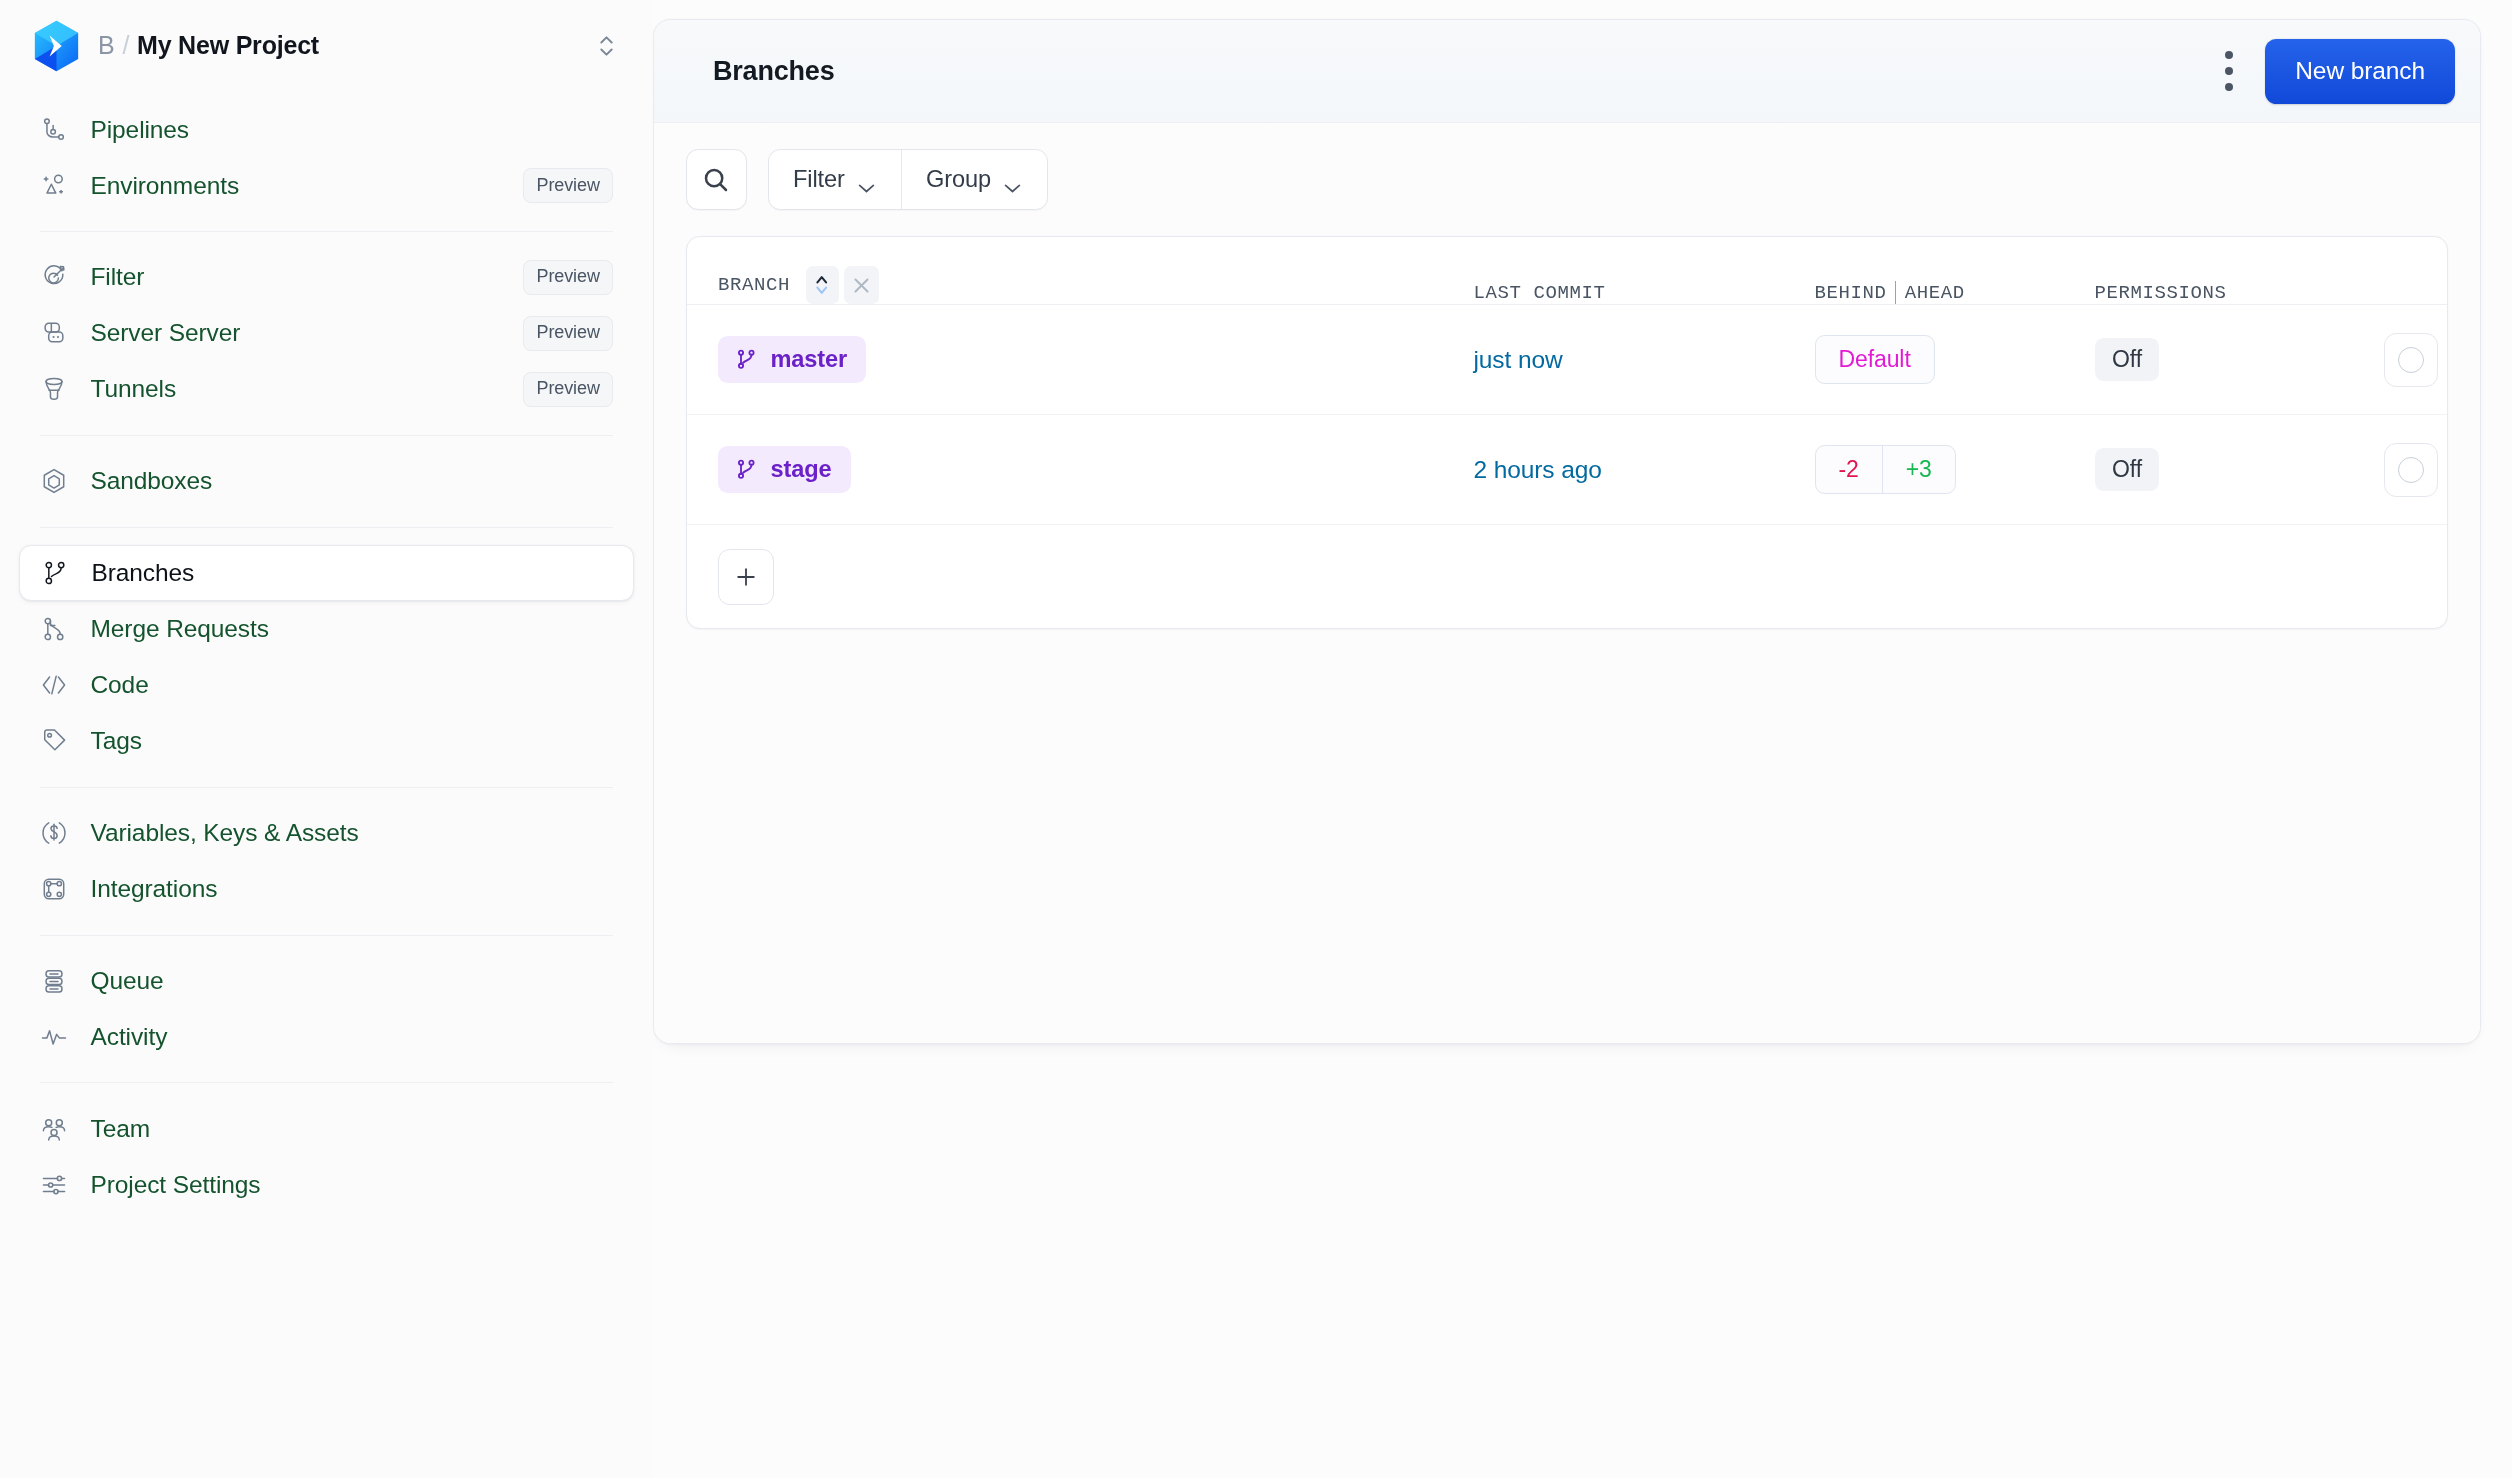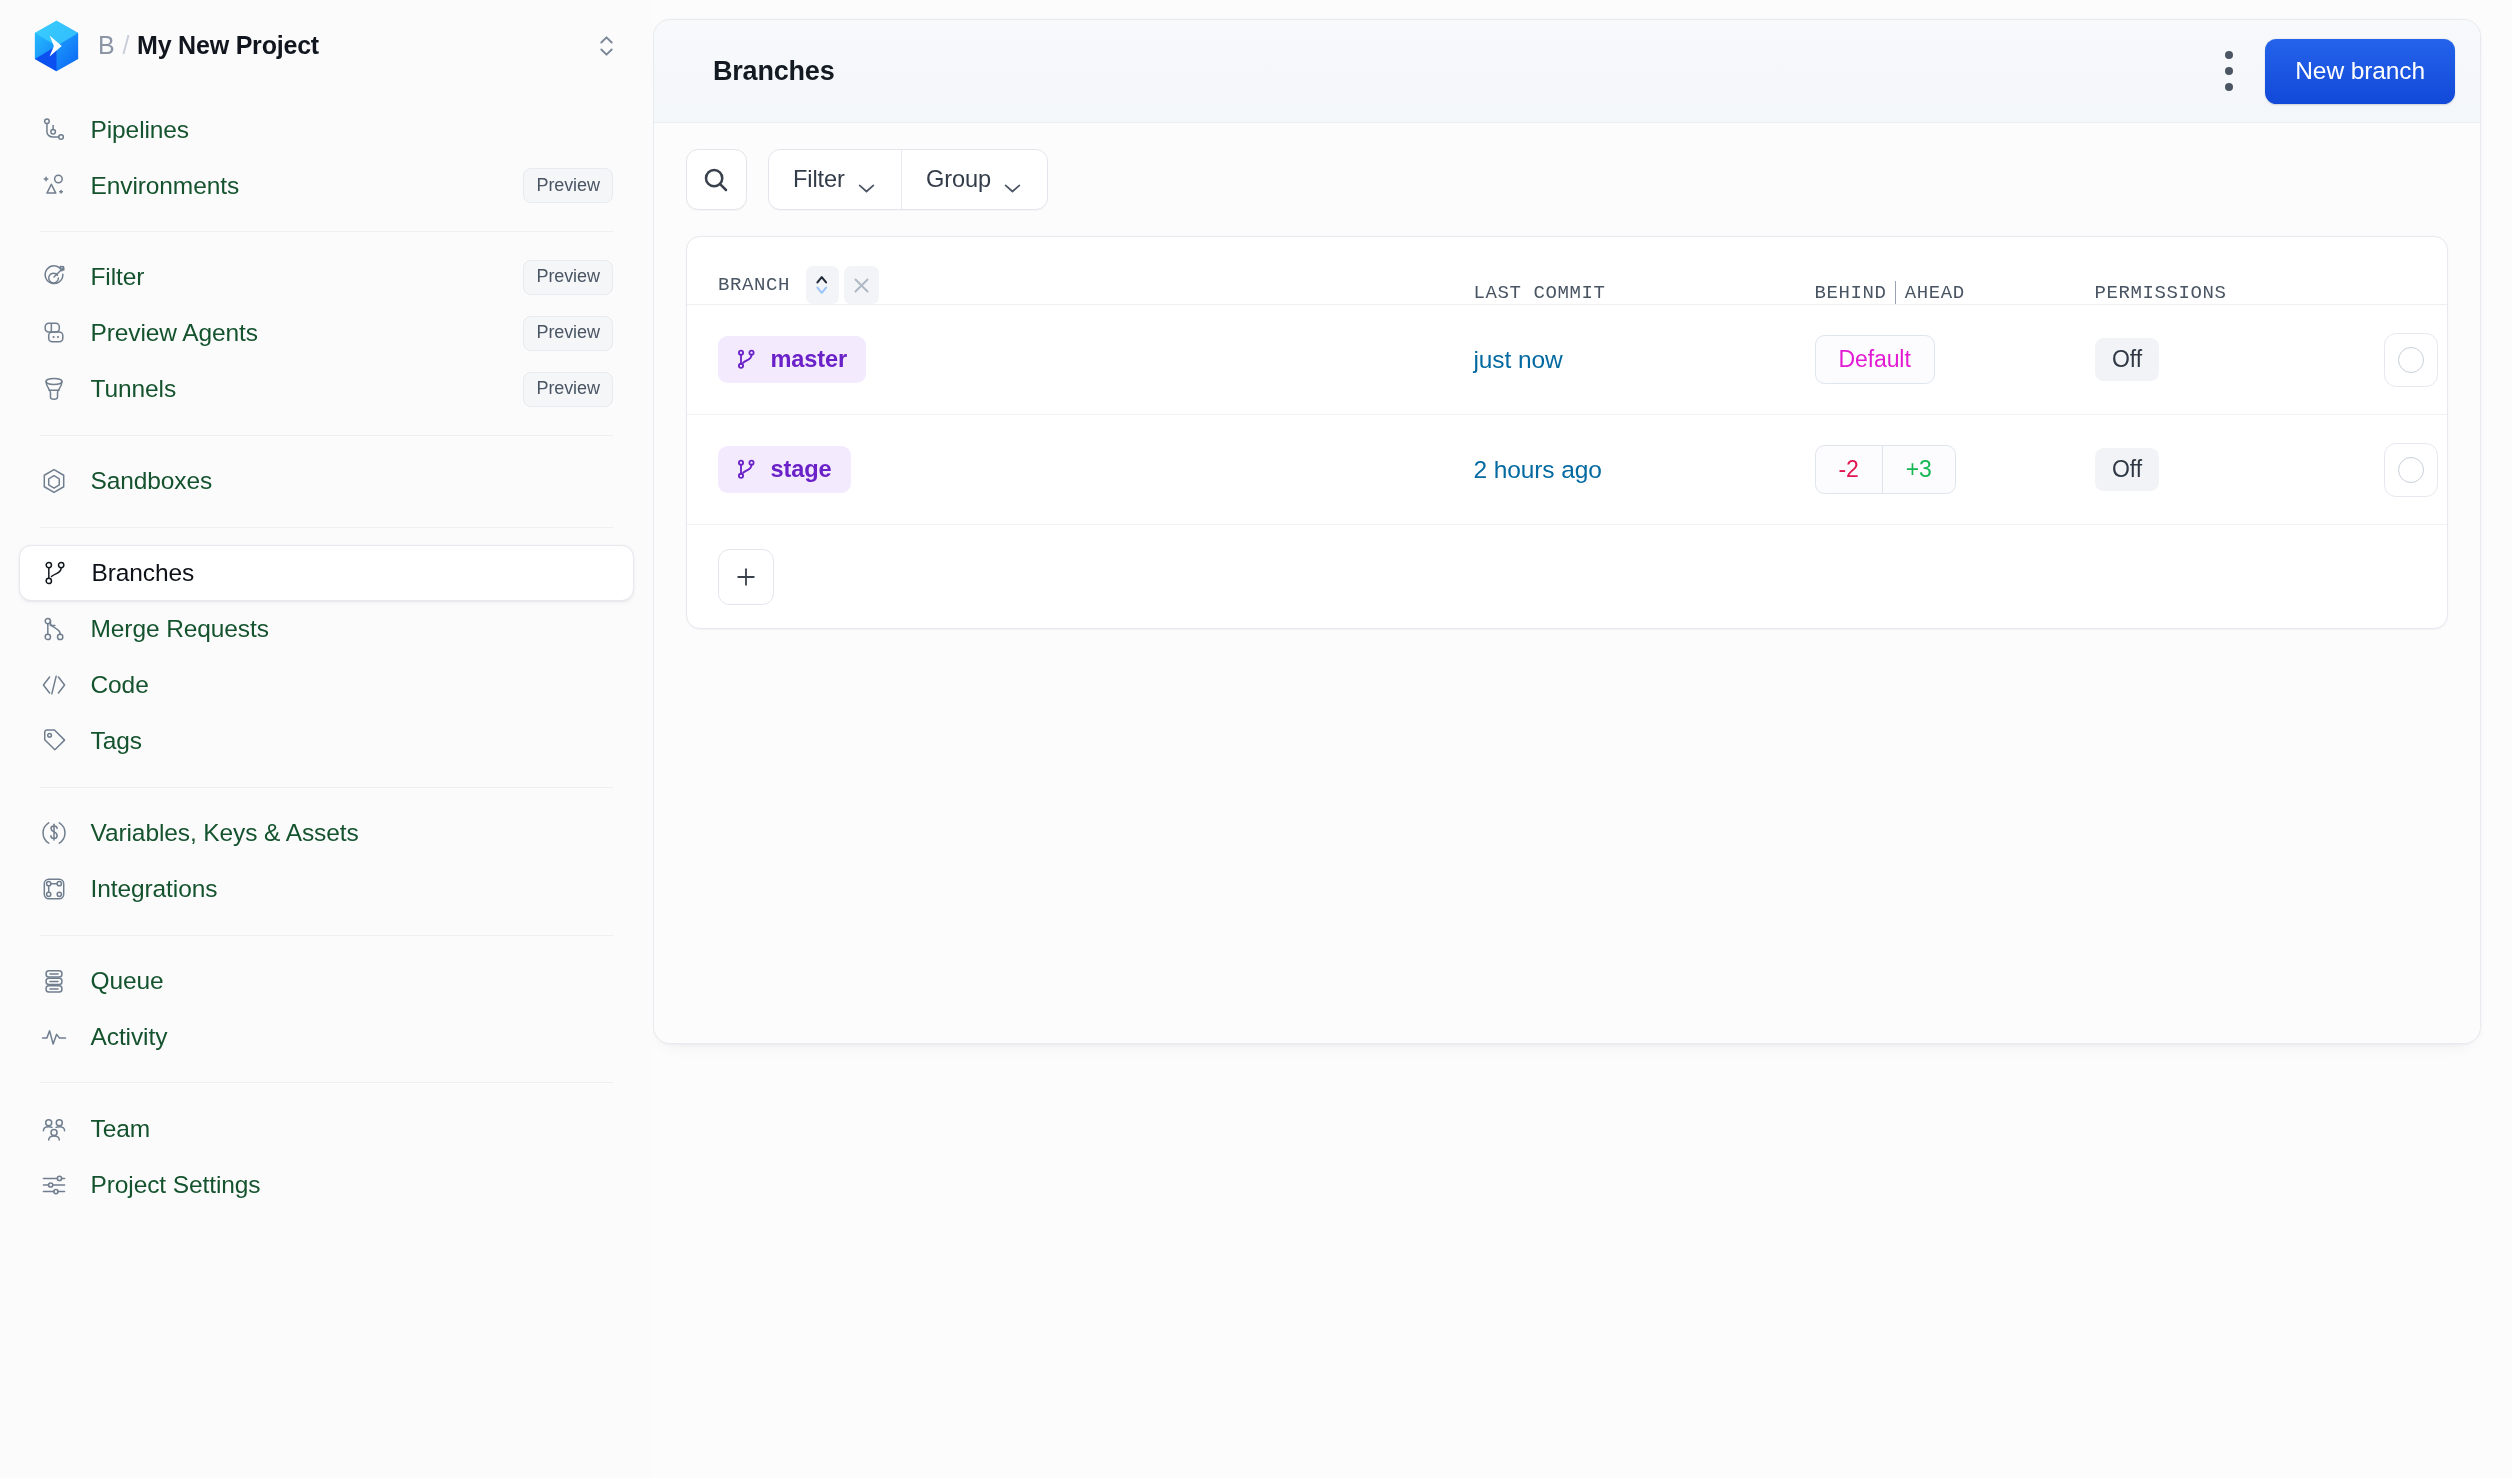--- a/index.html
+++ b/index.html
@@ -309,21 +309,21 @@
           <div class="nav-item">
             <span class="ic">
               <svg viewBox="0 0 34 34" fill="none" stroke="currentColor" stroke-width="1.7" stroke-linecap="round" stroke-linejoin="round">
                 <rect x="7" y="6" width="16" height="10" rx="4"></rect>
                 <rect x="11" y="16" width="16" height="11" rx="4"></rect>
                 <circle cx="16.5" cy="21.5" r="1.2" fill="currentColor" stroke="none"></circle>
                 <circle cx="21.5" cy="21.5" r="1.2" fill="currentColor" stroke="none"></circle>
                 <path d="M14 6.5 L14 16"></path>
               </svg>
             </span>
-            <span class="nav-label">Preview Agents</span>
+            <span class="nav-label">Server Server</span>
             <span class="badge-preview">Preview</span>
           </div>
           <div class="nav-item">
             <span class="ic">
               <svg viewBox="0 0 34 34" fill="none" stroke="currentColor" stroke-width="1.7" stroke-linecap="round" stroke-linejoin="round">
                 <ellipse cx="17" cy="8.5" rx="9" ry="3.4"></ellipse>
                 <path d="M8 8.5 C8 15 13 18 13 21 L13 26 C13 27.6 14.8 28.6 17 28.6 C19.2 28.6 21 27.6 21 26 L21 21 C21 18 26 15 26 8.5"></path>
                 <path d="M11.4 18.5 L22.6 18.5"></path>
               </svg>
             </span>

